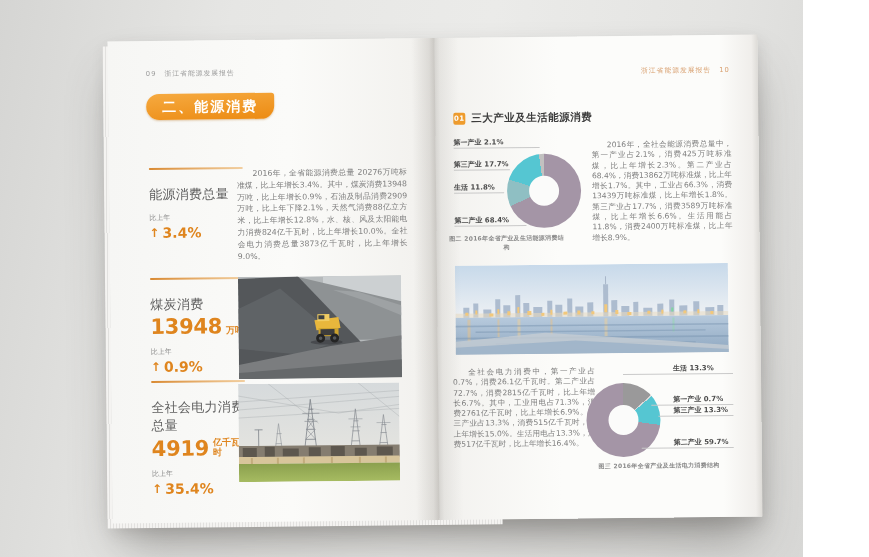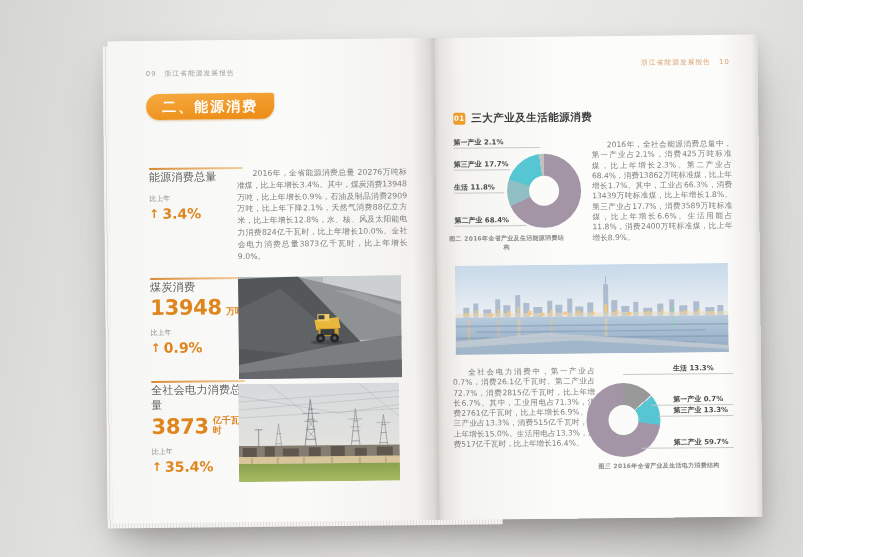--- a/index.html
+++ b/index.html
@@ -13,29 +13,29 @@
   .page{position:absolute;top:0;height:482px;z-index:1;}
   .page-left{left:0;width:327px;
     background:linear-gradient(to right,#f6f6f4 0%,#fbfbf9 55%,#f3f2ef 93%,#e2e0dc 100%);}
   .page-right{left:327px;width:323px;
     background:linear-gradient(to left,#dddbd7 0%,#f0eeeb 2%,#fcfcfa 12%,#fcfcfa 62%,#f2f1ee 100%);}
   .spine{position:absolute;left:303px;top:0;width:48px;height:482px;z-index:2;pointer-events:none;
     background:linear-gradient(to right,rgba(90,85,78,0) 0%,rgba(90,85,78,.07) 38%,rgba(90,85,78,.18) 50%,rgba(90,85,78,.09) 60%,rgba(90,85,78,0) 100%);}
   
   .page-header{position:absolute;font-size:6.8px;letter-spacing:1px;color:#9b9b9b;}
   .hdr-left{left:38px;top:28px;}
-  .hdr-right{right:28px;top:22px;color:#d9a171;}
+  .hdr-right{right:28px;top:30px;color:#d9a171;}
   .hdr-num{margin:0 4px;}
   
   .title-badge{position:absolute;left:38px;top:53px;height:26px;line-height:26px;padding:0 16px;
     background:linear-gradient(175deg,#f6aa40,#ec8b13);border-radius:14px 3px 14px 14px;
     color:#fff;font-size:14px;font-weight:bold;letter-spacing:2px;box-shadow:0 1px 2px rgba(180,110,20,.35);}
   .stat{position:absolute;left:40px;width:94px;}
   .stat-line{height:2px;background:linear-gradient(to right,#d98a33,#f2cfa0);border-radius:1px;}
-  .stat-label{margin-top:0;font-size:11px;color:#5f5f5f;letter-spacing:.3px;}
+  .stat-label{margin-top:16px;font-size:13px;color:#5f5f5f;letter-spacing:.3px;}
   .stat-value{margin-top:4px;display:flex;align-items:flex-end;color:#df851e;}
   .stat-value .num{font-size:21px;font-weight:bold;line-height:.95;letter-spacing:-.3px;}
   .unit-wrap{display:flex;flex-direction:column;margin-left:4px;margin-bottom:1px;}
   .unit{font-size:9px;font-weight:bold;line-height:1.1;}
   .unit-sub{font-size:6px;line-height:1.15;}
   .stat-compare{margin-top:9px;font-size:7px;color:#8d8d8d;}
   .stat-change{margin-top:2px;font-size:14px;font-weight:bold;color:#df851e;display:flex;align-items:center;gap:3px;}
   .stat-change .arrow{font-size:12px;}
   .para{position:absolute;color:#7d7d7d;text-align:justify;text-indent:2em;}
   .para-left{left:128px;top:128px;width:170px;font-size:7.8px;line-height:11.8px;}
@@ -133,21 +133,21 @@
             <circle cx="96" cy="62" r="4.5" fill="#242424"></circle>
             <circle cx="96" cy="62" r="1.8" fill="#55585a"></circle>
           </g>
         </svg>
       </div>
 
       <div class="stat" style="top:340px">
         <div class="stat-line"></div>
         <div class="stat-label">全社会电力消费总量</div>
         <div class="stat-value">
-          <span class="num">3873</span>
+          <span class="num">4919</span>
           <span class="unit-wrap">
             <span class="unit">亿千瓦时</span>
           </span>
         </div>
         <div class="stat-compare">比上年</div>
         <div class="stat-change">
           <span class="arrow">↑</span>
           <span>35.4%</span>
         </div>
       </div>

